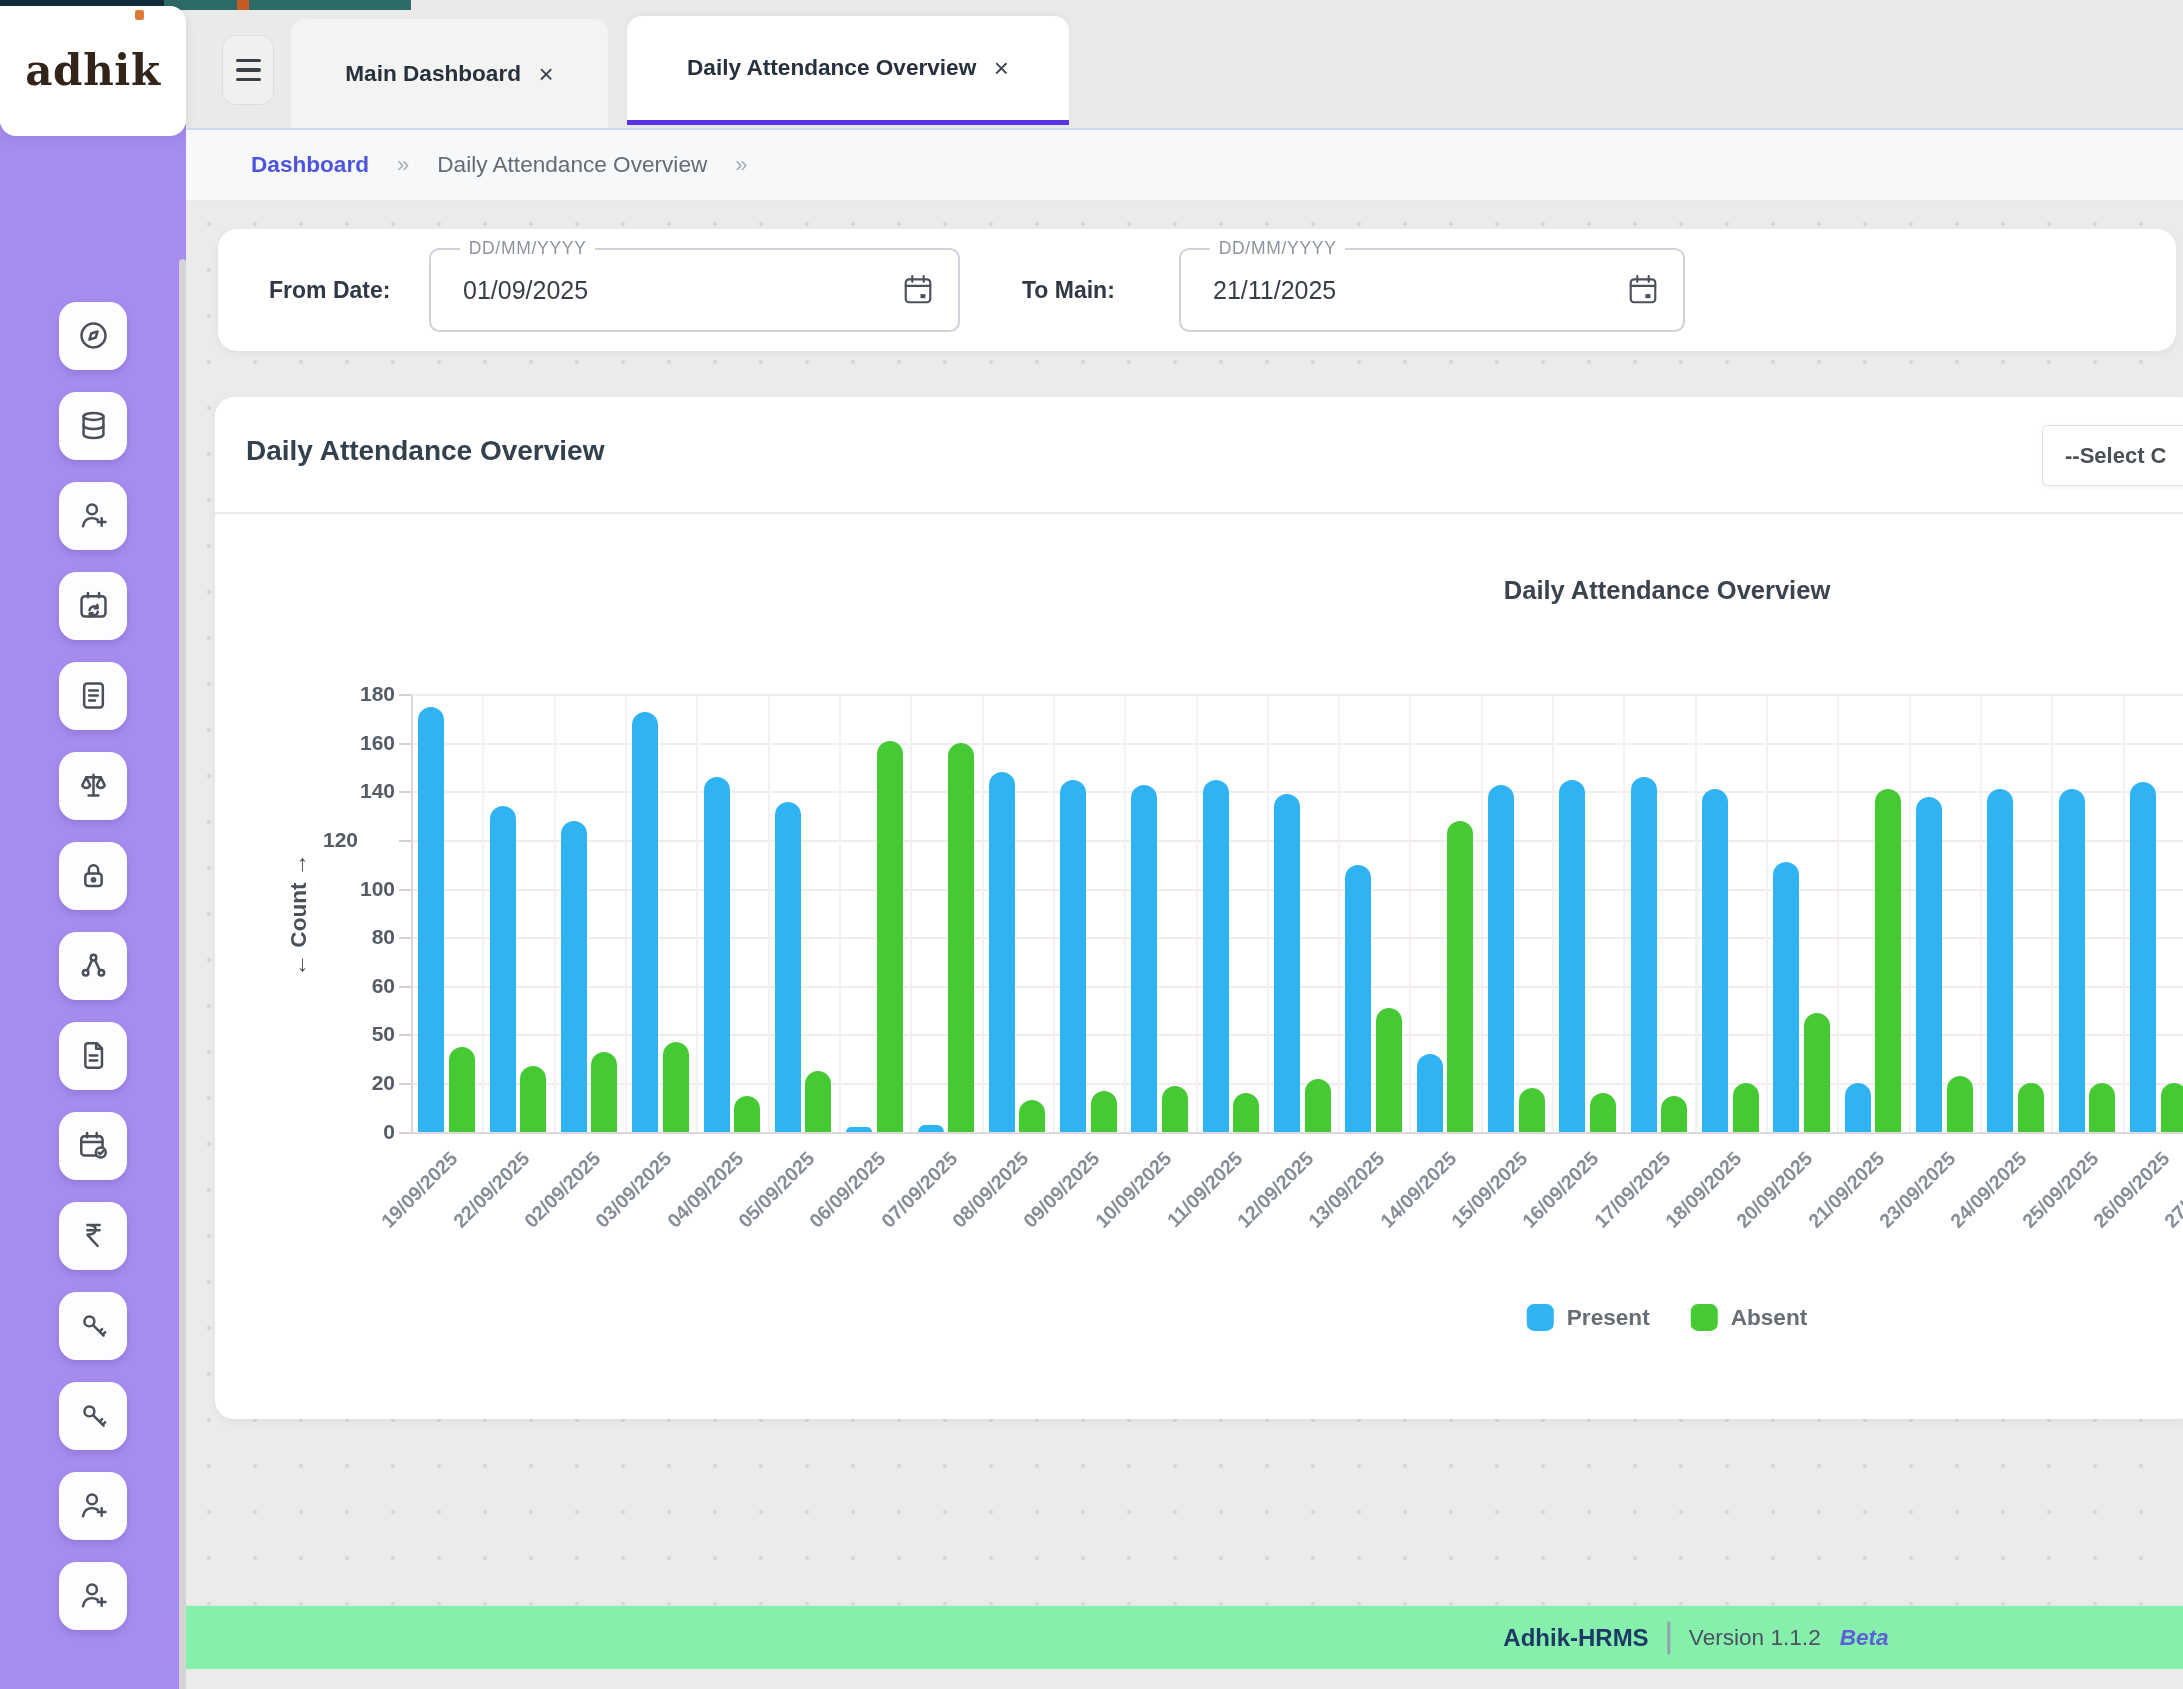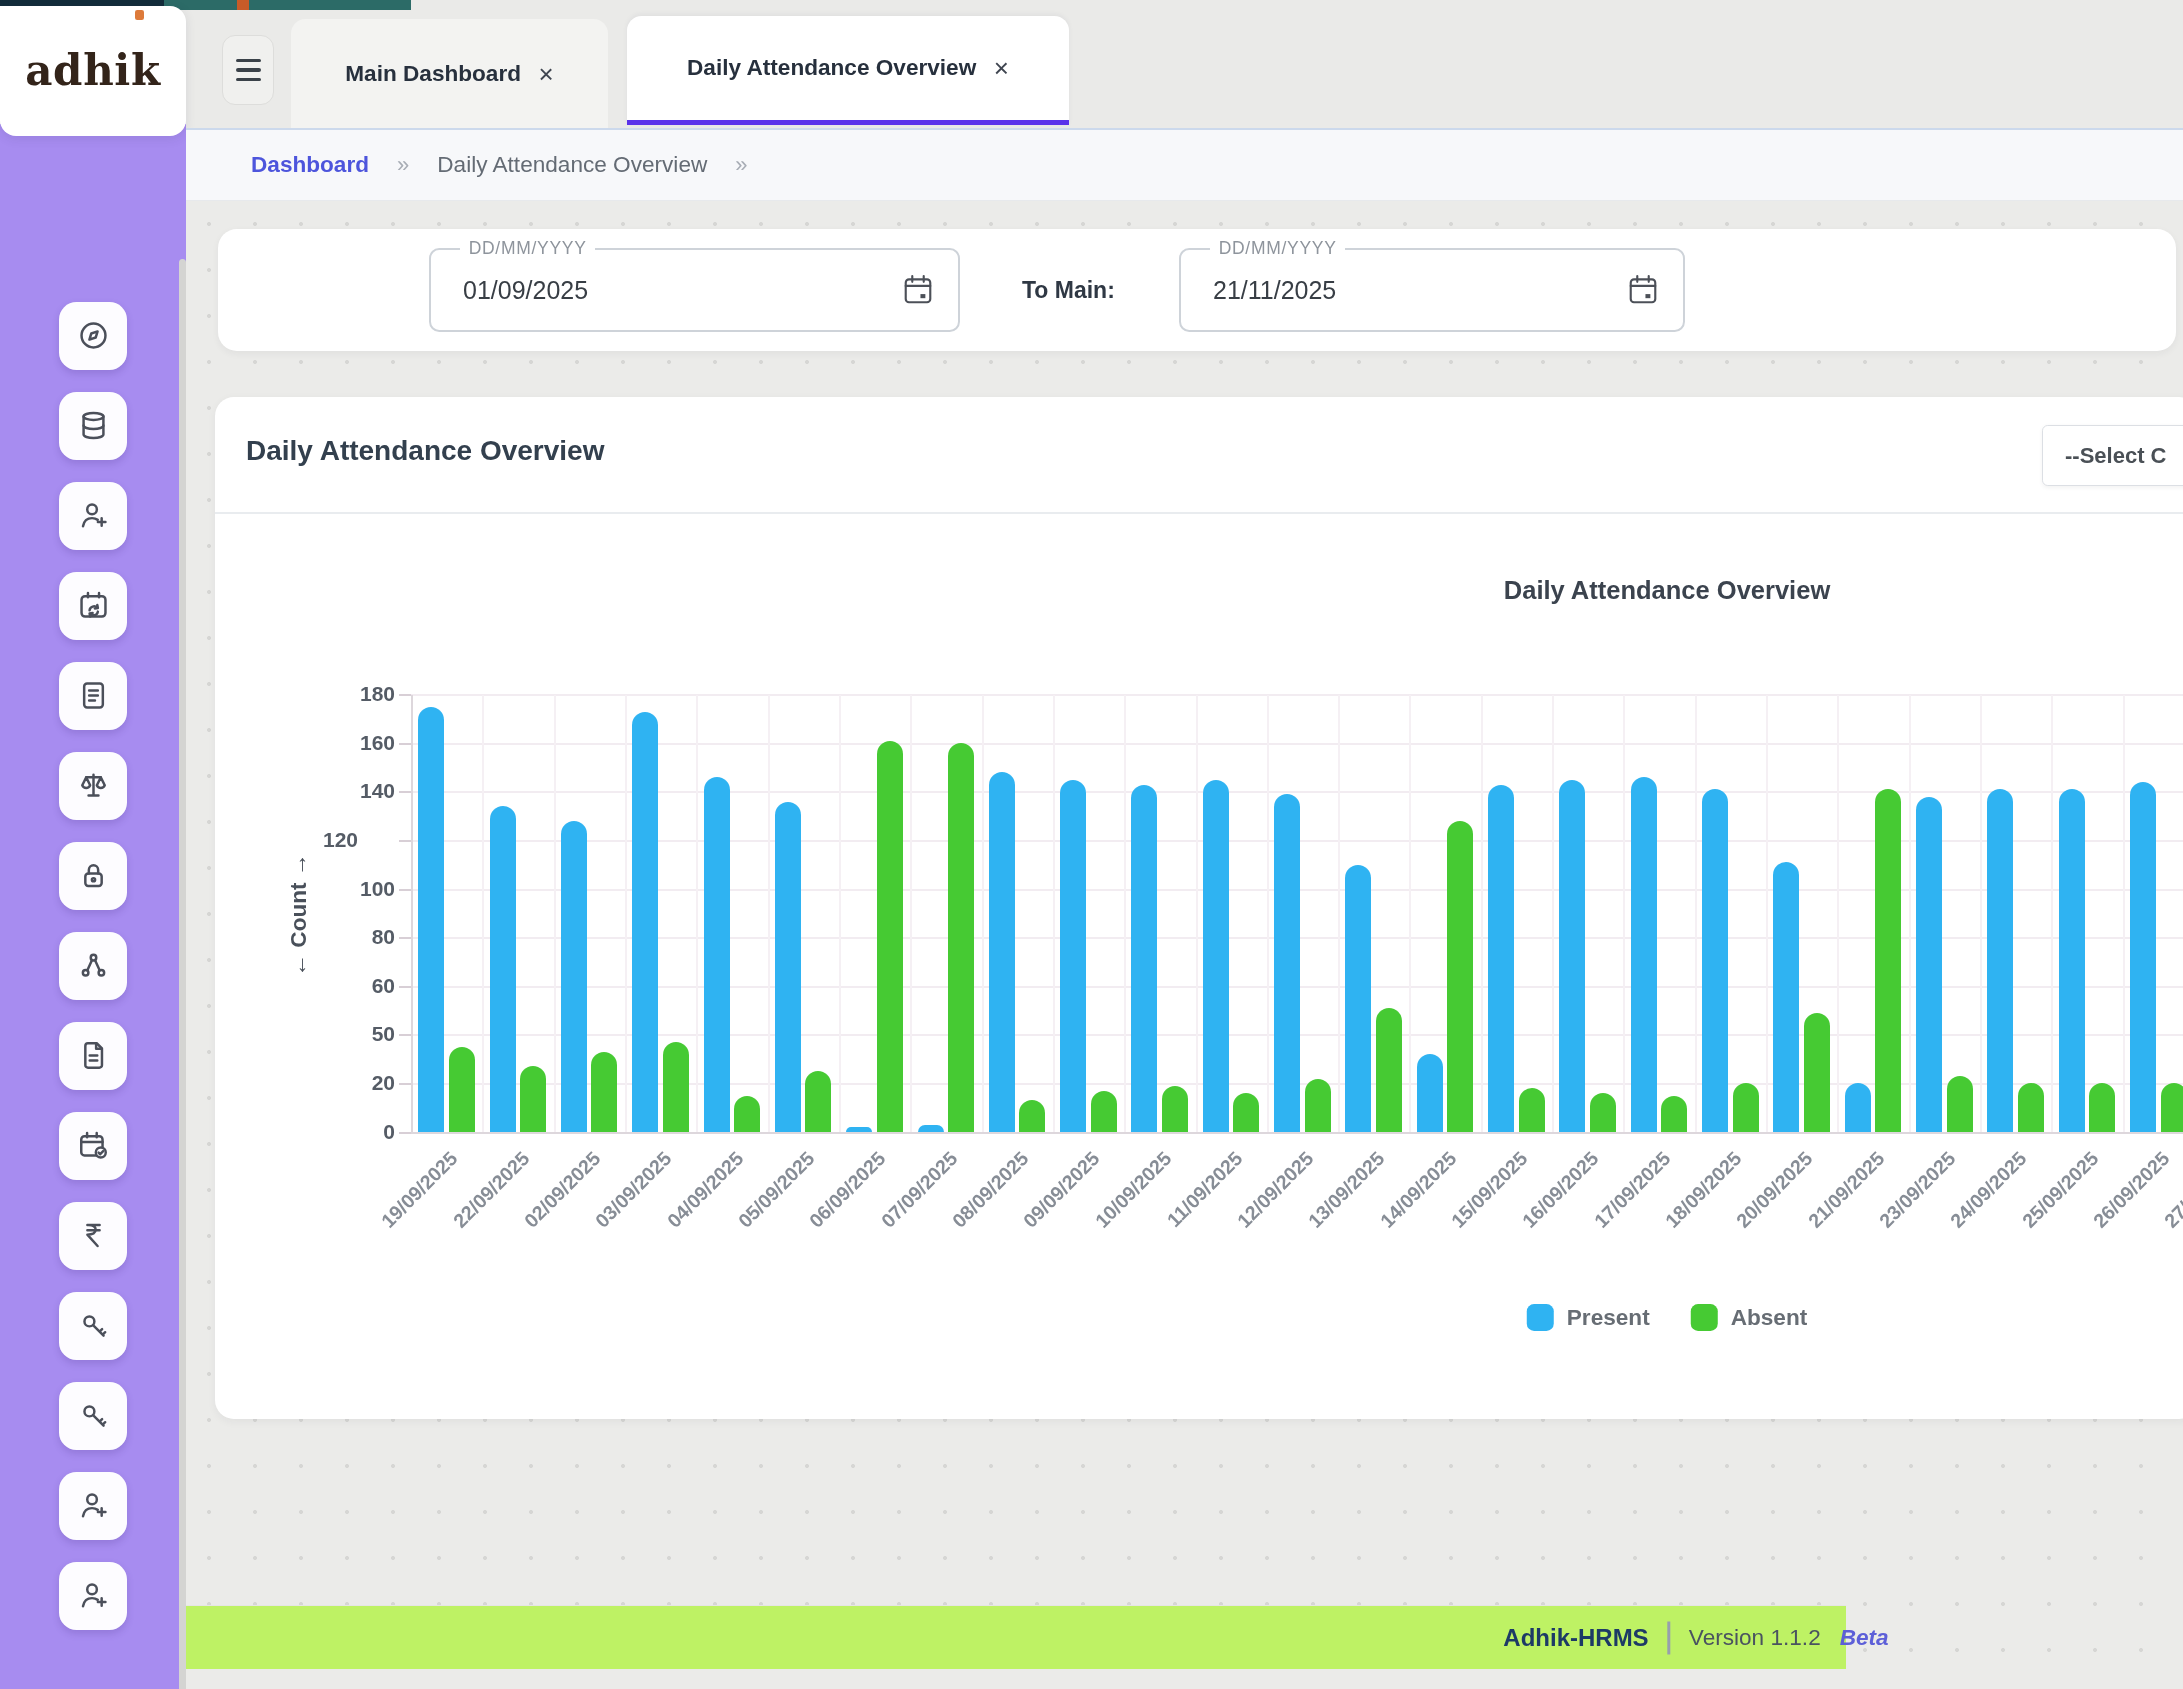--- a/index.html
+++ b/index.html
@@ -78,21 +78,21 @@
   .tickdash{position:absolute;left:-11.6px;width:11.6px;height:1.5px;background:#d8cfd6;}
   .ytick{position:absolute;left:71px;width:109px;text-align:right;font-size:21px;font-weight:bold;color:#555c66;}
   .bar{position:absolute;bottom:0;width:26px;border-radius:13px 13px 0 0;}
   .xlabel{position:absolute;width:218px;text-align:right;transform:rotate(-45deg);transform-origin:100% 0;
     font-size:19.6px;font-weight:bold;color:#878d96;white-space:nowrap;}
   .legend{position:absolute;left:1452px;top:907px;transform:translateX(-50%);display:flex;gap:41px;align-items:center;}
   .legend-item{display:flex;align-items:center;gap:13px;font-size:22.6px;font-weight:bold;color:#676d74;}
   .legend-swatch{width:27px;height:27px;border-radius:7.3px;}
 
   
-  .footer{position:absolute;left:186px;top:1605px;width:1660px;height:64px;background:#bef264;border-top:1.5px solid #e6e6e4;}
+  .footer{position:absolute;left:186px;top:1605px;width:1998px;height:64px;background:#86efac;border-top:1.5px solid #e6e6e4;}
   .footer-inner{position:absolute;left:1510px;top:50%;transform:translate(-50%,-50%);display:flex;align-items:center;gap:19px;white-space:nowrap;}
   .footer-app{font-size:24px;font-weight:800;color:#1d3a66;}
   .footer-sep{width:2.2px;height:33px;background:#97a0ad;}
   .footer-ver{font-size:22.6px;color:#4a5360;}
   .footer-beta{font-size:22.6px;font-weight:bold;font-style:italic;color:#5d5fd8;}
 </style>
 </head>
 <body>
 
 <div id="screen">
@@ -236,20 +236,21 @@
   <div class="breadcrumb">
     <span class="crumb-link">Dashboard</span>
     <span class="crumb-sep">»</span>
     <span class="crumb-cur">Daily Attendance Overview</span>
     <span class="crumb-sep">»</span>
   </div>
 
   <div class="content-bg"></div>
 
   <div class="filter-card">
+    <div class="filter-label" style="left:51px">From Date:</div>
     <div class="date-field" style="left:211px;width:531px">
       <span class="date-legend">DD/MM/YYYY</span>
       <span class="date-value">01/09/2025</span>
       <span class="cal-btn">
         <svg width="36" height="36" viewBox="0 0 44 44" fill="none" stroke="#4c5058" stroke-width="2.6" stroke-linecap="round">
           <rect x="7" y="9" width="30" height="28" rx="4"></rect>
             <path d="M7 17h30M15 5v7M29 5v7"></path>
             <rect x="25" y="27" width="6" height="5" fill="#4c5058" stroke="none"></rect>
         </svg>
       </span>

